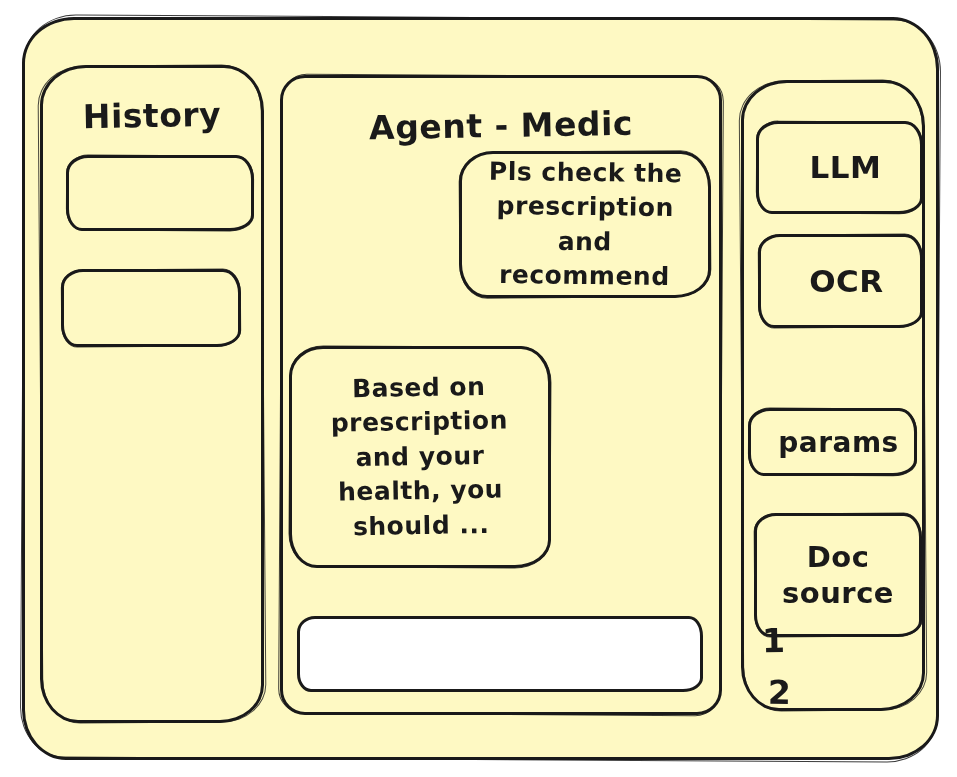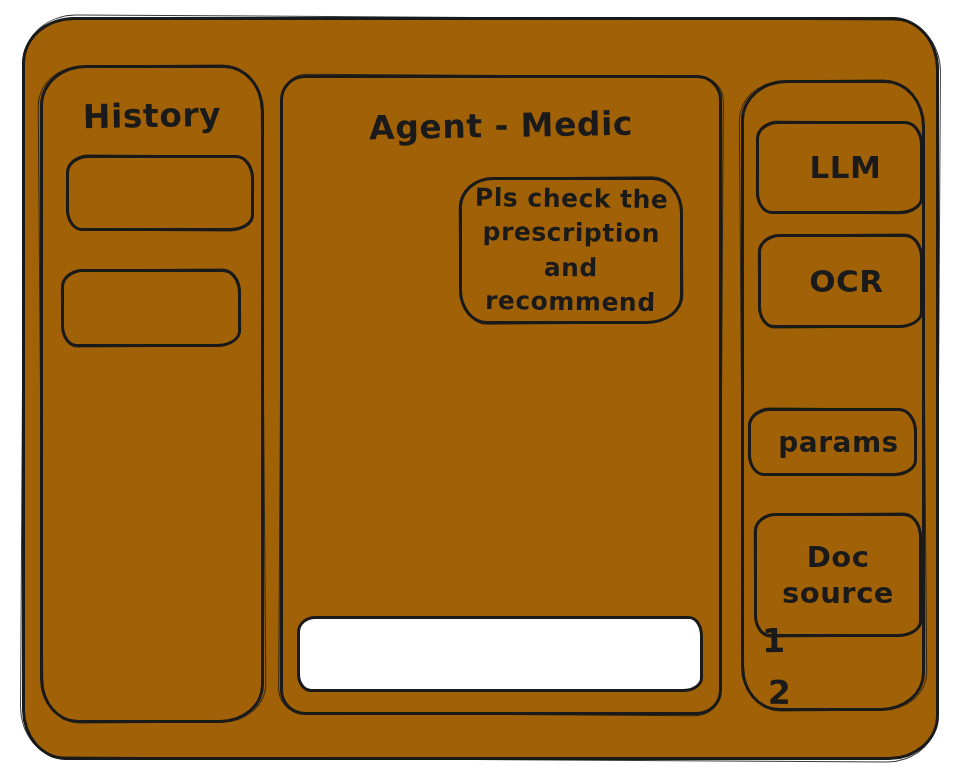--- a/index.html
+++ b/index.html
@@ -12,21 +12,21 @@
     position: relative;
     width: 957px;
     height: 777px;
     background: #ffffff;
     overflow: hidden;
   }
   
   .sk {
     position: absolute;
     border: 3px solid #1a1a1a;
-    background: #a16207;
+    background: #fef9c3;
     box-sizing: border-box;
   }
   .dbl::after {
     content: "";
     position: absolute;
     inset: -3px;
     border: 1.6px solid rgba(26,26,26,0.85);
     border-radius: inherit;
     transform: rotate(0.35deg);
     pointer-events: none;
@@ -116,24 +116,27 @@
 
       <div class="sk dbl2 r-box" style="left:18px; top:201px; width:180px; height:78px; cursor:pointer;">
         <span></span>
       </div>
     </div>
 
     <div class="sk dbl r-panel" style="left:255px; top:55px; width:442px; height:640px;border-radius:25px;">
 
       <div class="label-center hand tilt-a" style="top:28px; font-size:33px;">Agent - Medic</div>
 
-      <div class="sk dbl2 r-bub" style="left:176px; top:99px; width:224px; height:147px;padding-left:20px;">
+      <div class="sk dbl2 r-bub" style="left:176px; top:73px; width:252px; height:147px;padding-left:20px;">
         <div class="bubble-text hand tilt-b" style="font-size:25px;">Pls check the prescription and recommend</div>
       </div>
 
+      <div class="sk dbl r-bub" style="left:6px; top:268px; width:262px; height:222px;">
+        <div class="bubble-text hand tilt-a" style="font-size:25px;">Based on prescription and your health, you should ...</div>
+      </div>
 
       <input id="chat-input" class="r-inp" type="text" placeholder="" style="">
     </div>
 
     <div class="sk dbl2 r-panel" style="left:716px; top:60px; width:184px; height:631px;">
 
       <div class="sk dbl r-box tool-btn hand" style="left:12px; top:38px; width:167px; height:93px; font-size:31px;">LLM</div>
 
       <div class="sk dbl r-box tool-btn hand" style="left:4px; top:325px; width:169px; height:68px; font-size:28px;">params</div>
 

